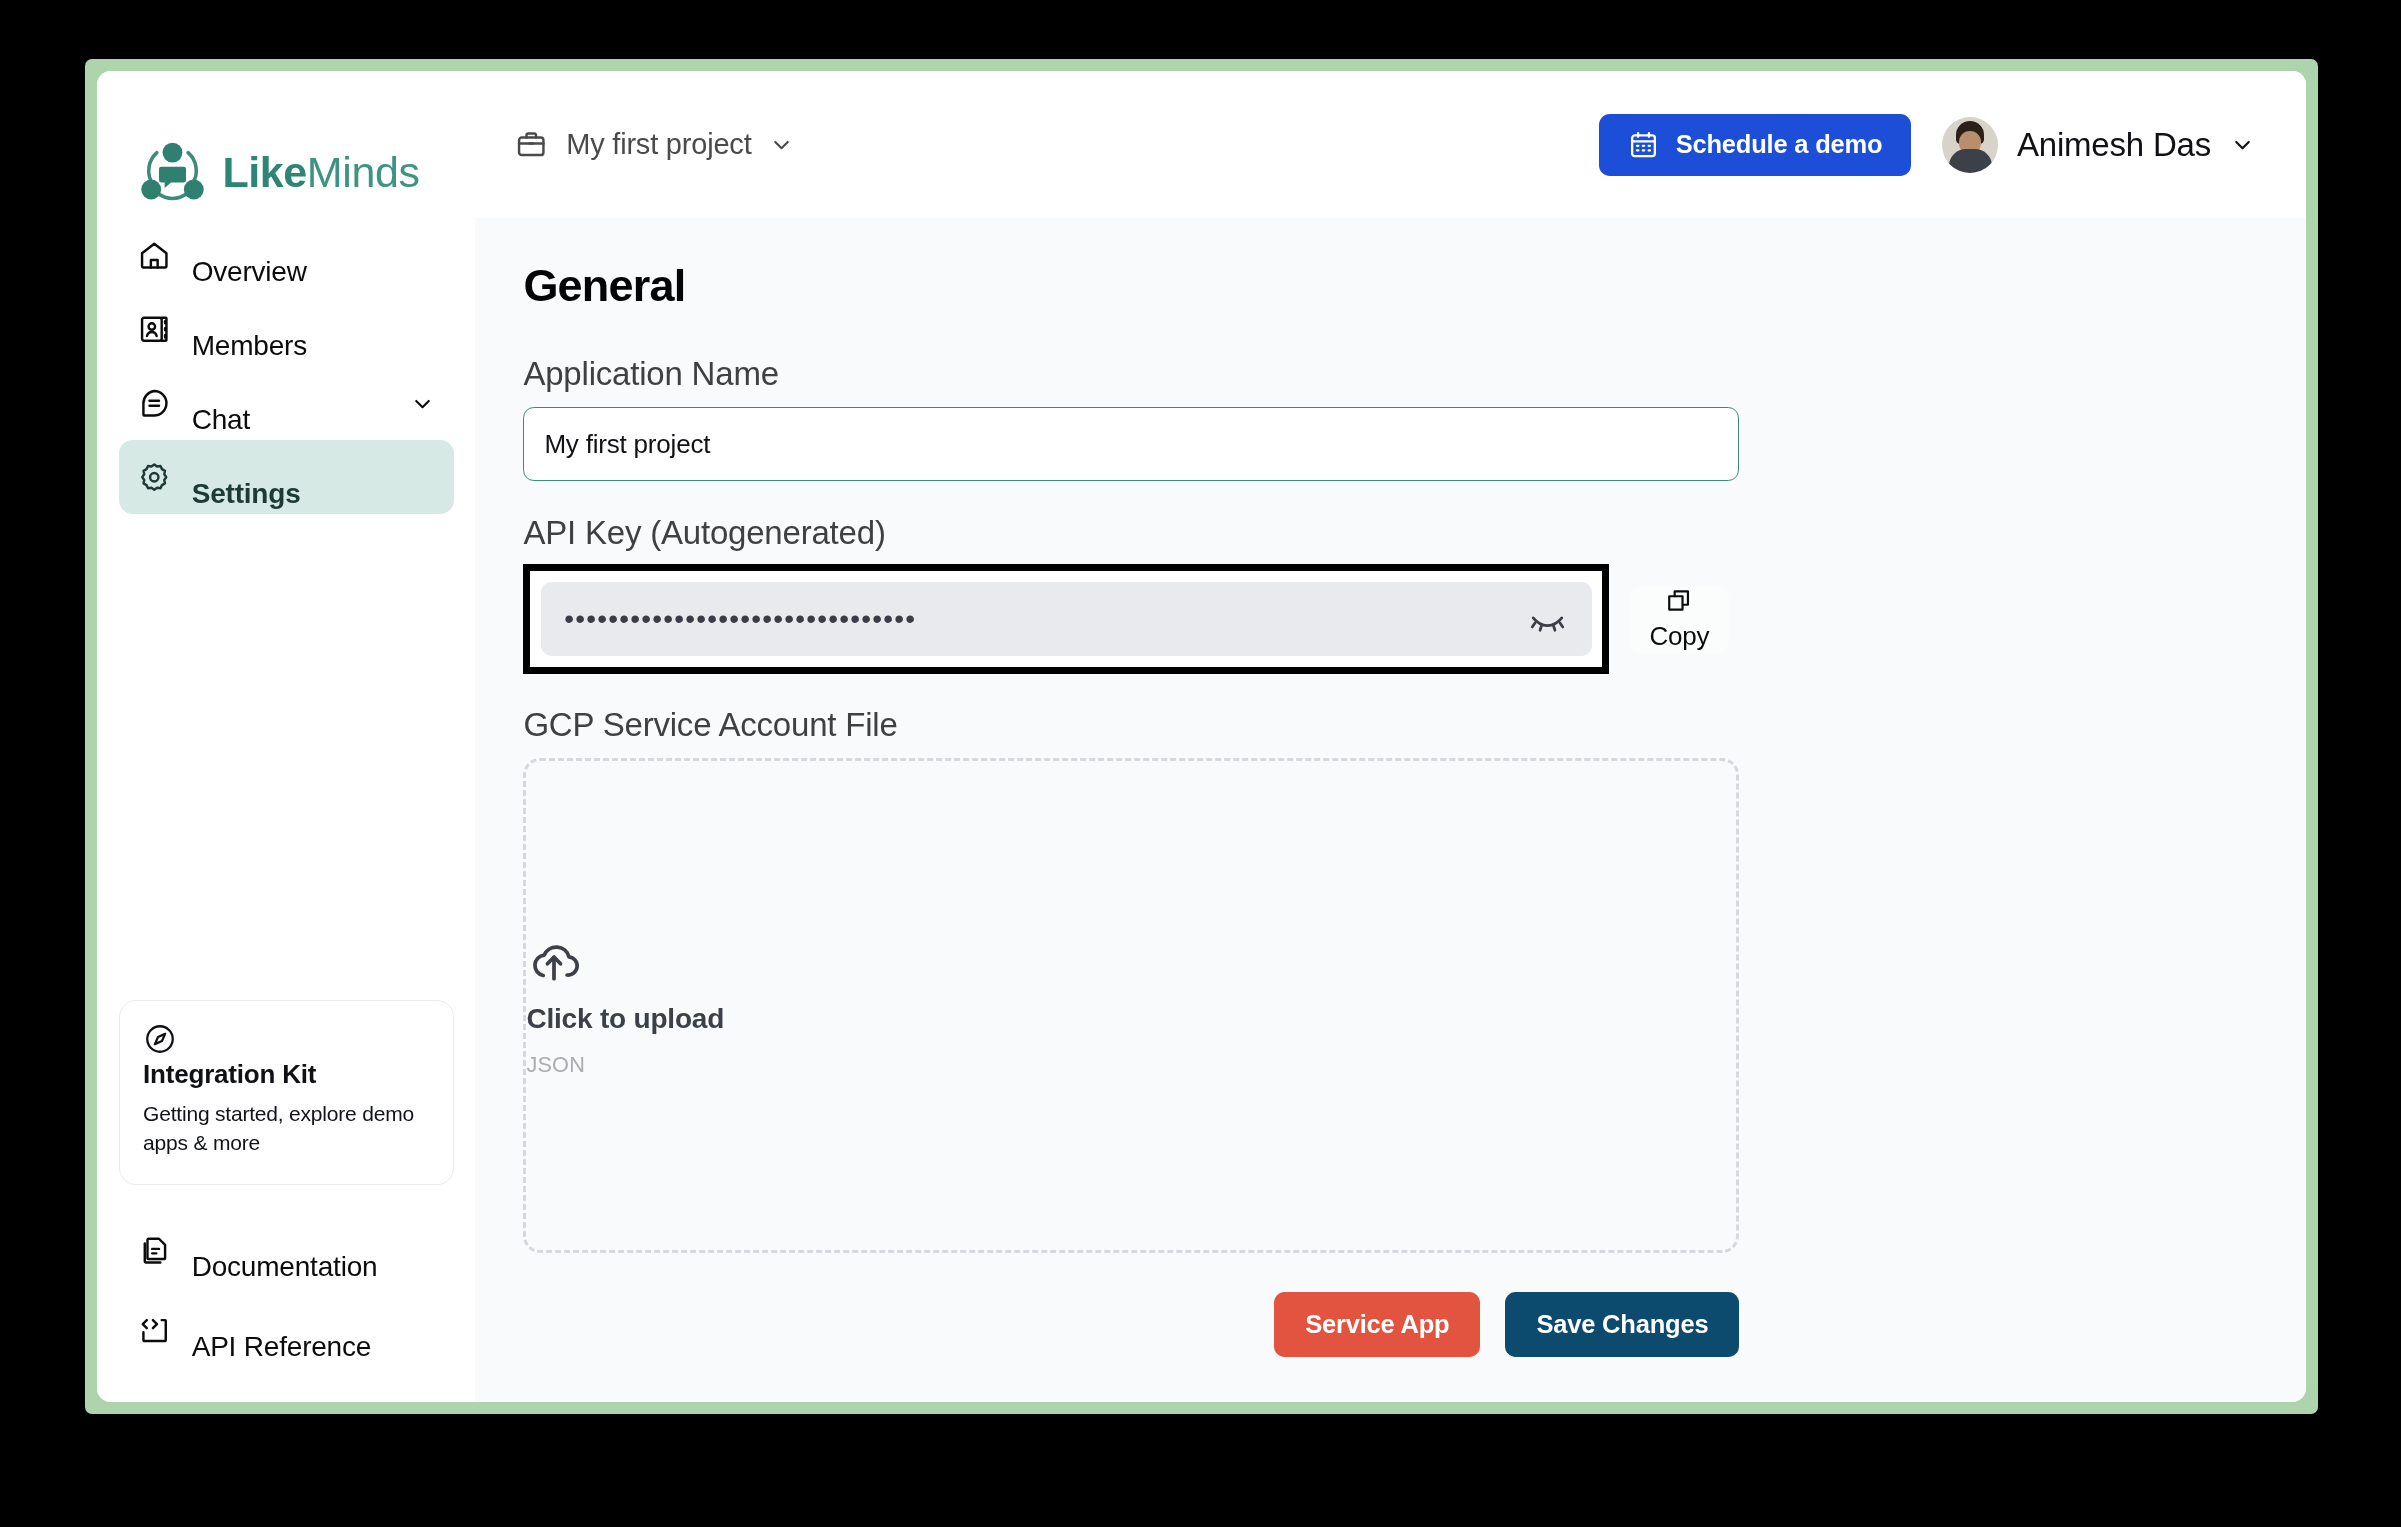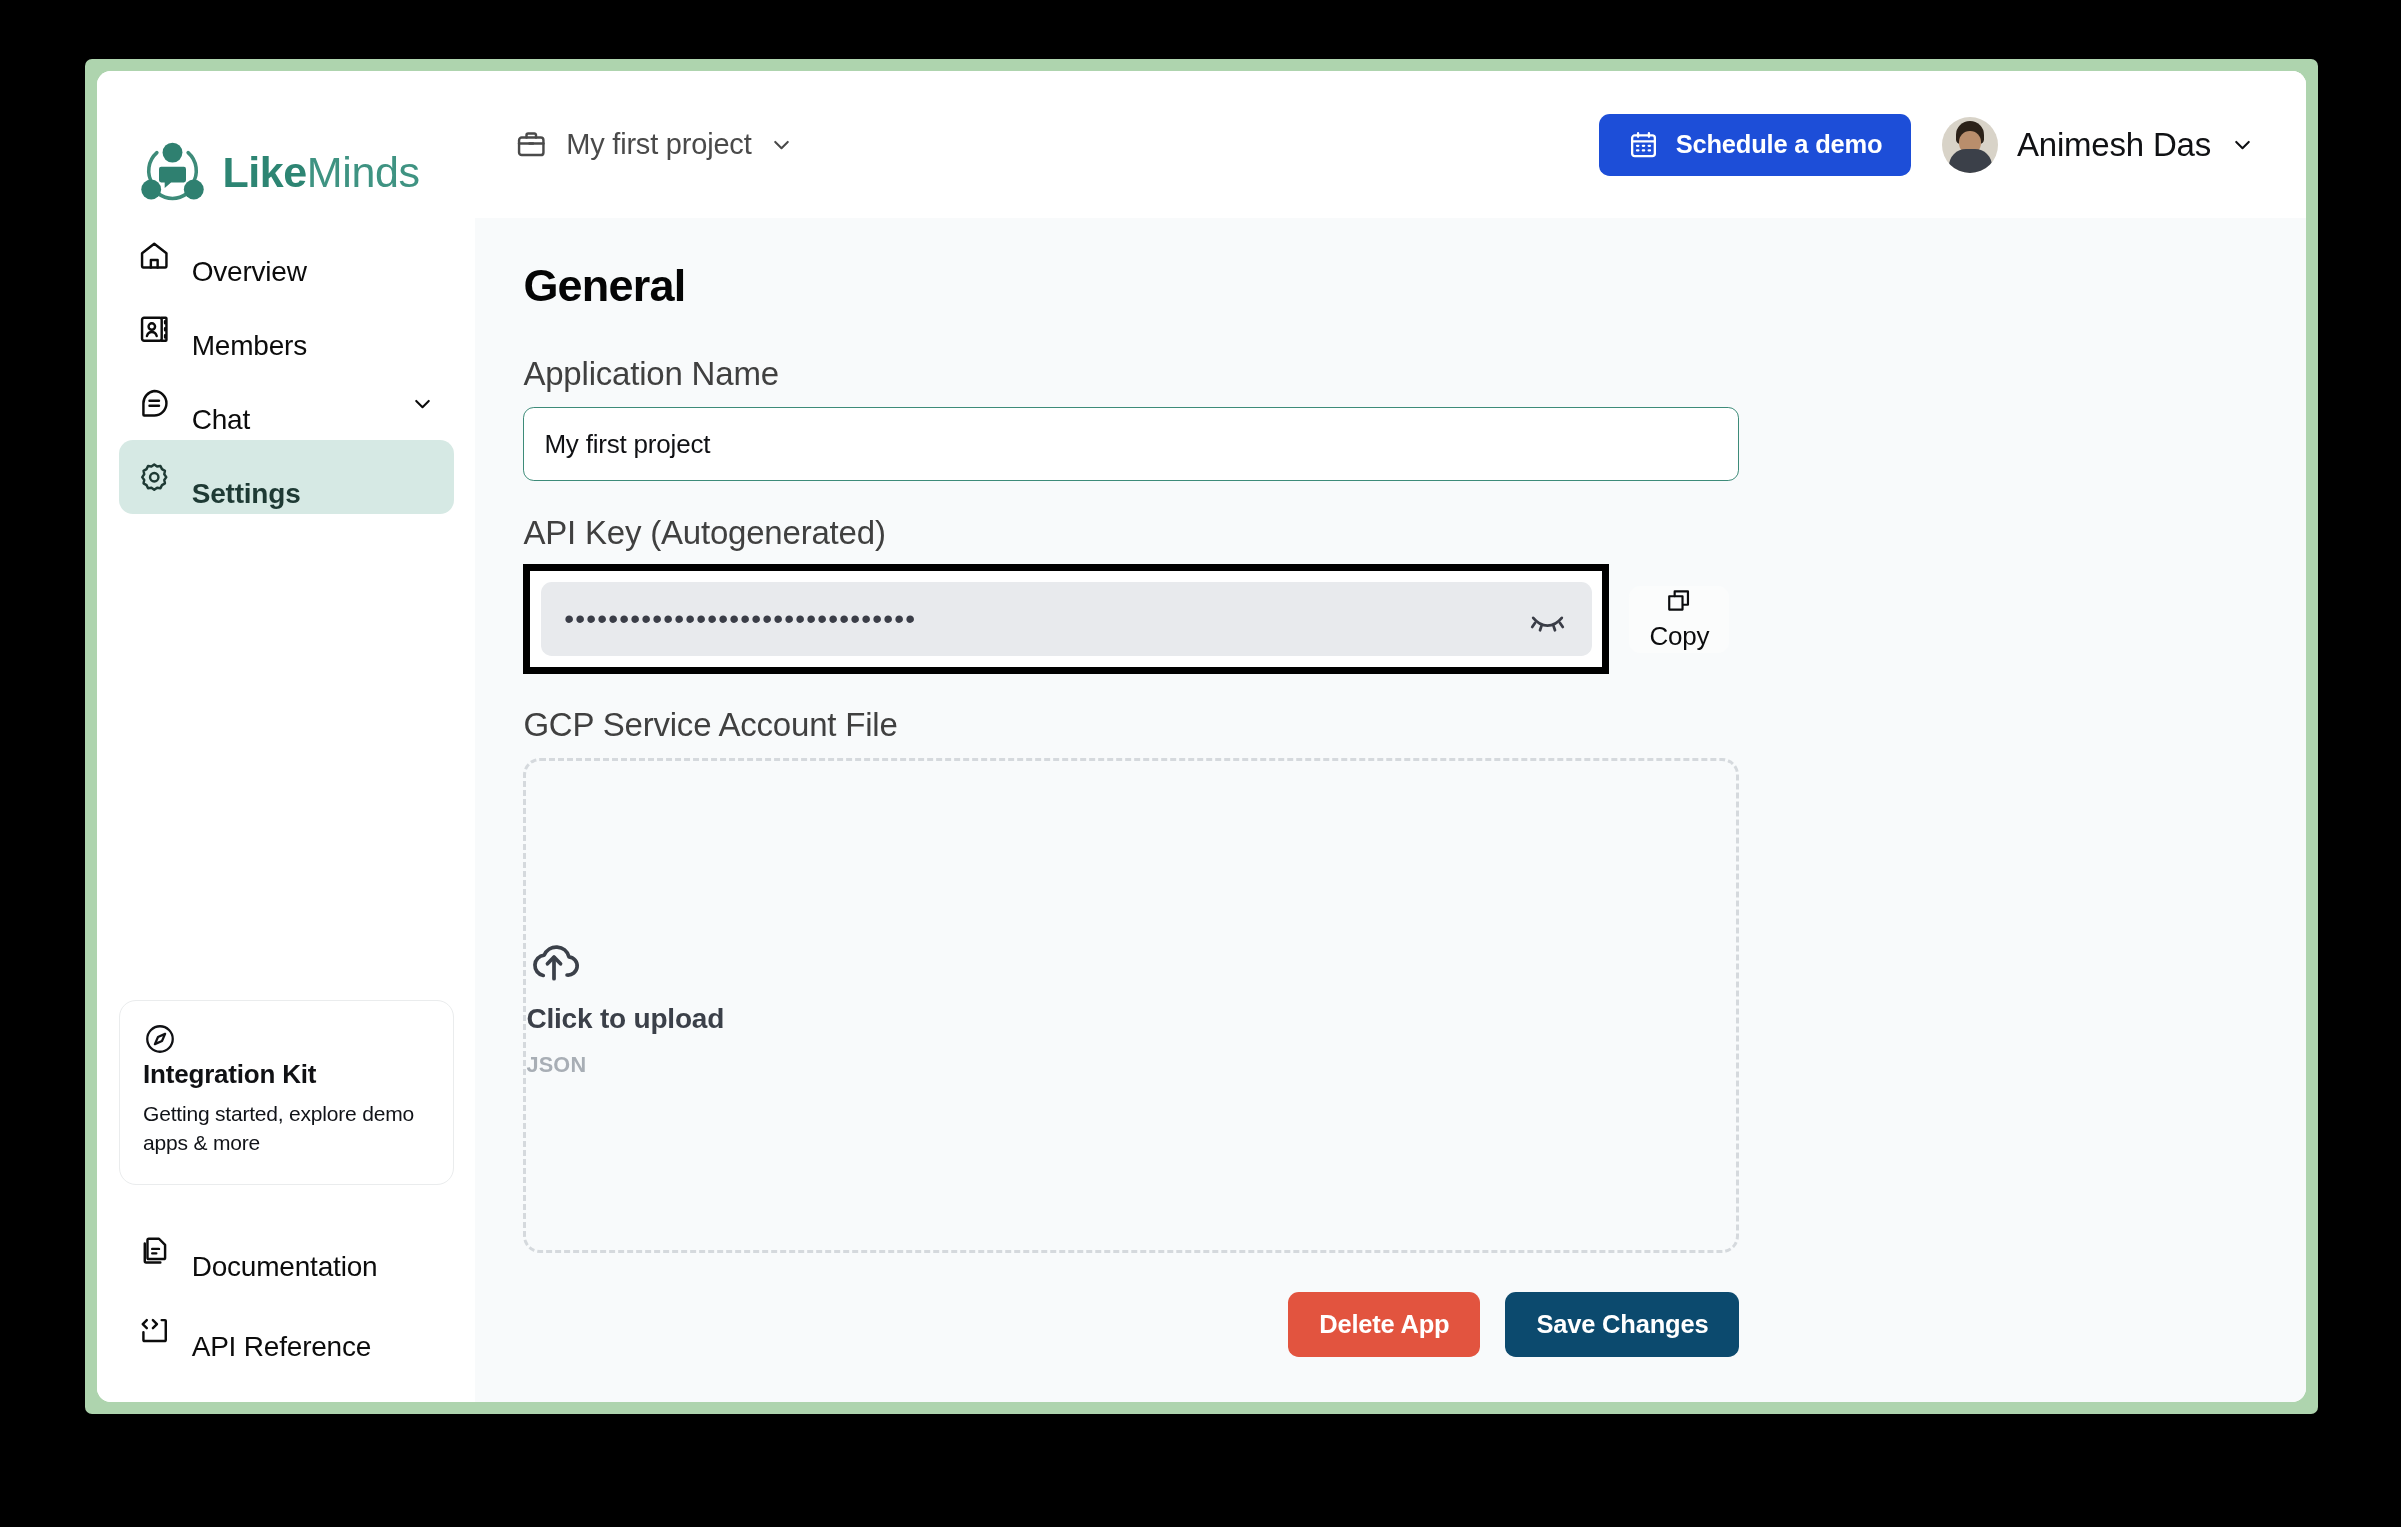--- a/index.html
+++ b/index.html
@@ -339,21 +339,20 @@
     font-size: 28px;
     font-weight: 700;
     color: #3b4049;
     letter-spacing: -0.2px;
     margin-bottom: 17px;
   }
   #upload-dropzone .up-hint {
     font-size: 21.7px;
     color: #a8aeb5;
     letter-spacing: 0.2px;
-    font-weight: bold;
   }
 
   
   #form-actions {
     width: 1216px;
     display: flex;
     justify-content: flex-end;
     gap: 25px;
     margin-top: 39px;
   }
@@ -586,21 +585,21 @@
                 <path d="M12 19.6 V10.6"></path>
                 <path d="M9.2 13.2 L12 10.3 L14.8 13.2"></path>
               </svg>
             </span>
             <div class="up-main">Click to upload</div>
             <div class="up-hint">JSON</div>
           </div>
         </div>
 
         <div id="form-actions">
-          <button class="action-btn" id="delete-app-button">Delete App</button>
+          <button class="action-btn" id="delete-app-button">Service App</button>
           <button class="action-btn" id="save-changes-button">Save Changes</button>
         </div>
 
       </div>
     </section>
 
   </div>
 </div>
 
 

